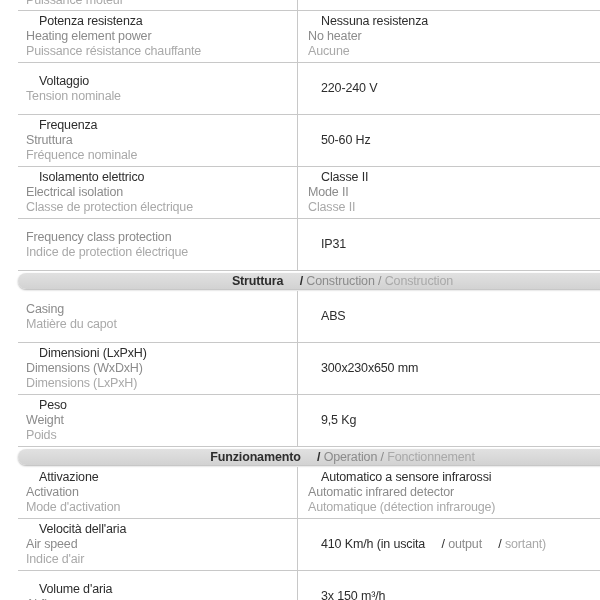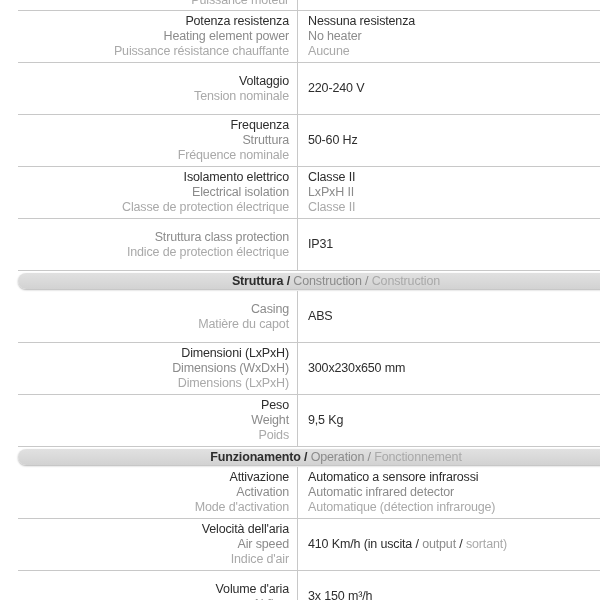--- a/index.html
+++ b/index.html
@@ -21,38 +21,37 @@
     border-bottom: 1px solid #c8c8c8;
   }
   .row.partial-top { height: 11px; overflow: hidden; }
   .cell-label {
     box-sizing: border-box;
     width: 280px;
     border-right: 1px solid #c8c8c8;
     padding: 3px 8px 3px 8px;
     display: flex; flex-direction: column; justify-content: center;
     overflow: hidden;
-    text-align: right;
   }
   .partial-top .cell-label { justify-content: flex-start; padding-top: 0; }
   .partial-top .cell-label .line { margin-top: -7px; }
   .cell-value {
     box-sizing: border-box;
     flex: 1;
     padding: 3px 8px 3px 10px;
     display: flex; flex-direction: column; justify-content: center;
     overflow: hidden;
   }
   .line {
     font-size: 12.5px;
     line-height: 15px;
     letter-spacing: -0.15px;
     white-space: nowrap;
   }
-  .tone-dark  { color: #2d2d2d; }
+  .tone-dark  { color: #2d2d2d; margin-left: 13px; }
   .tone-mid   { color: #8b8b8b; }
   .tone-light { color: #a9a9a9; }
   .seg-bold   { font-weight: bold; }
   .section-bar {
     box-sizing: border-box;
     height: 16px;
     margin: 2px 0 2px 0;
     background: linear-gradient(#e1e1e1, #d2d2d2);
     border-radius: 8px 0 0 8px;
     box-shadow: 0 1px 2px rgba(0,0,0,0.30);
@@ -111,27 +110,27 @@
         </div>
       </div>
       <div class="row">
         <div class="cell-label">
           <div class="line tone-dark">Isolamento elettrico</div>
           <div class="line tone-mid">Electrical isolation</div>
           <div class="line tone-light">Classe de protection électrique</div>
         </div>
         <div class="cell-value">
           <div class="line"><span class="tone-dark">Classe II</span></div>
-          <div class="line"><span class="tone-mid">LxPxH II</span></div>
+          <div class="line"><span class="tone-mid">Mode II</span></div>
           <div class="line"><span class="tone-light">Classe II</span></div>
         </div>
       </div>
       <div class="row">
         <div class="cell-label">
-          <div class="line tone-mid">Struttura class protection</div>
+          <div class="line tone-mid">Frequency class protection</div>
           <div class="line tone-light">Indice de protection électrique</div>
         </div>
         <div class="cell-value">
           <div class="line"><span class="tone-dark">IP31</span></div>
         </div>
       </div>
       <div class="section-bar">
         <div class="bar-text"><span class="tone-dark seg-bold">Struttura </span><span class="tone-dark seg-bold">/ </span><span class="tone-mid">Construction </span><span class="tone-mid">/ </span><span class="tone-light">Construction</span></div>
       </div>
       <div class="row">

